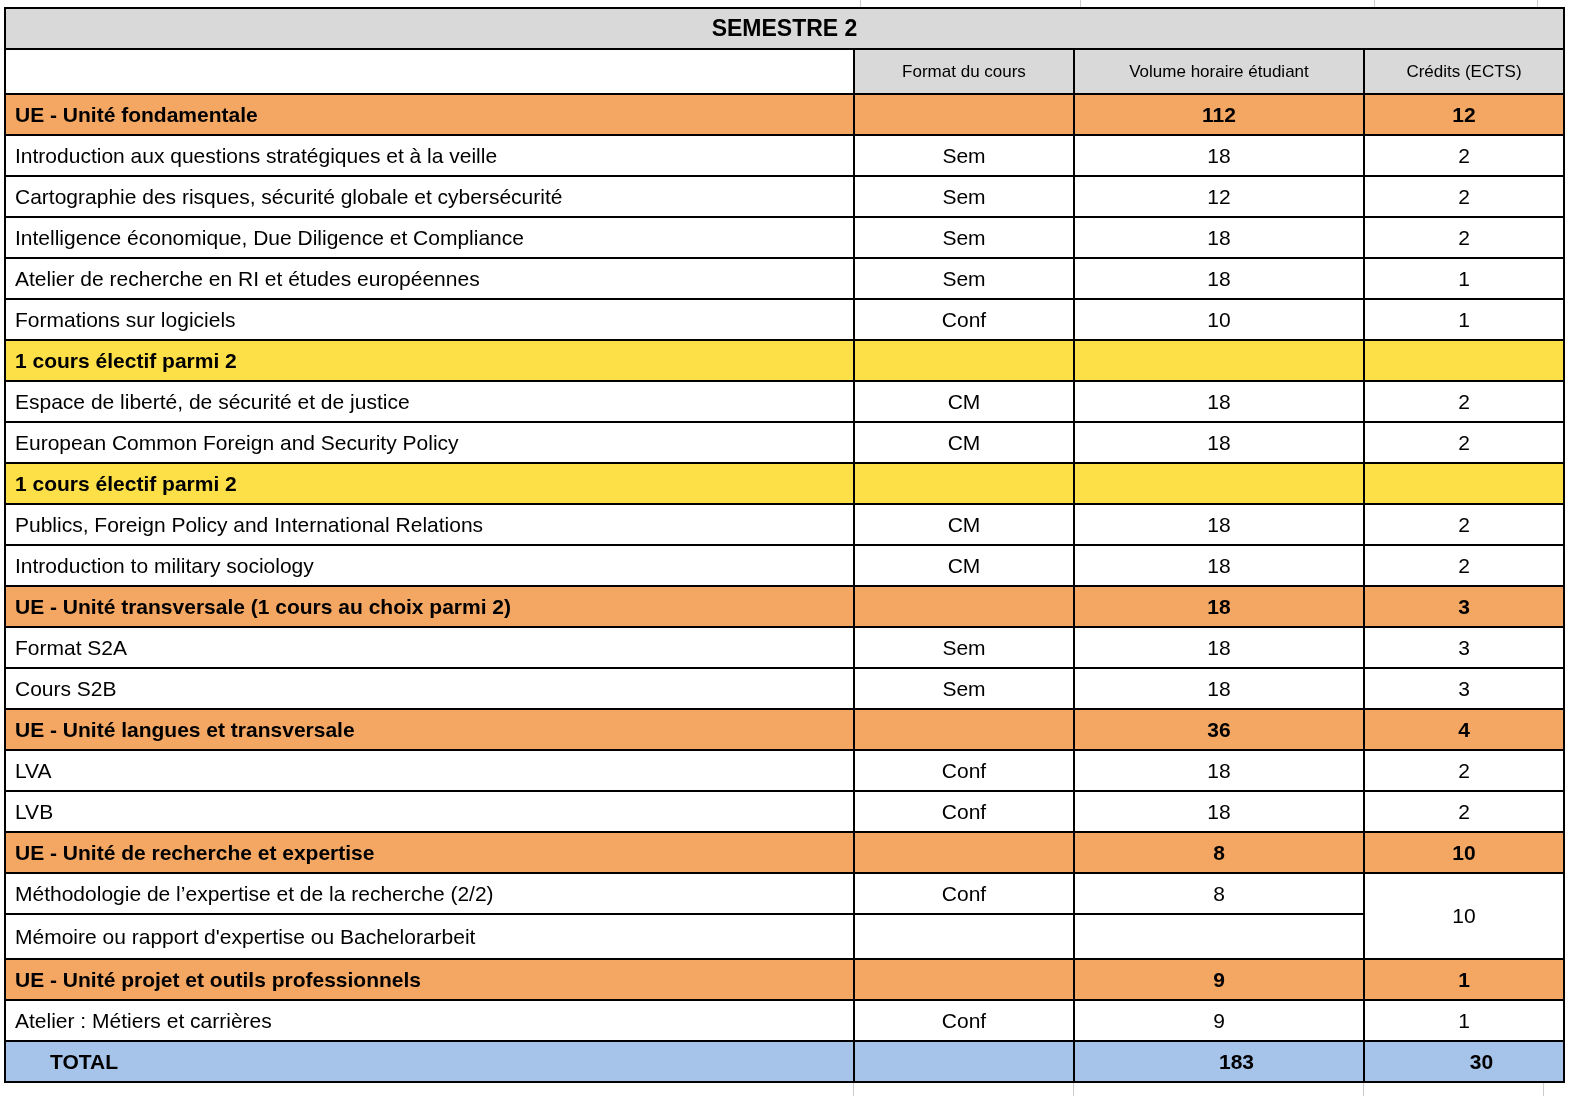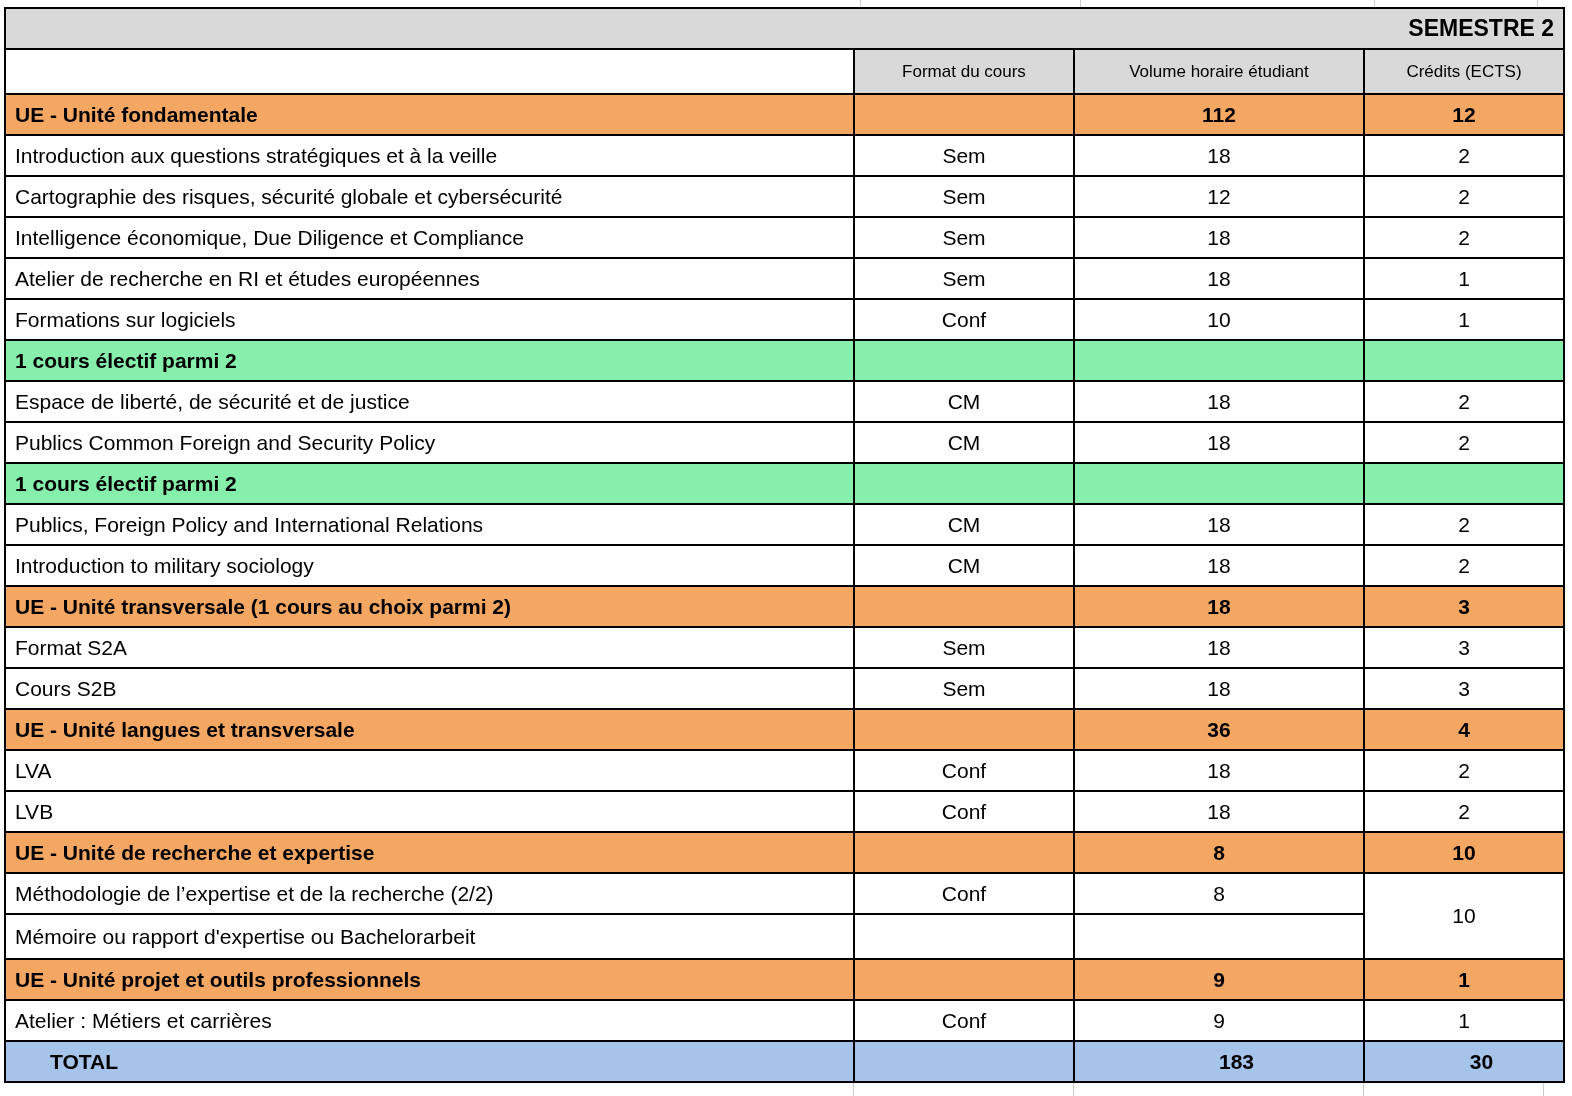--- a/index.html
+++ b/index.html
@@ -30,41 +30,41 @@
   table.semester-table td, table.semester-table th {
     border: 2px solid #000000;
     padding: 0 9px;
     vertical-align: middle;
     height: 39px;
     overflow: hidden;
     white-space: nowrap;
   }
   tr.row-title td {
     background: #D9D9D9;
-    text-align: right;
+    text-align: center;
     font-weight: bold;
     font-size: 23px;
     height: 39px;
   }
   tr.row-header td, tr.row-header th {
     height: 43px;
     font-weight: normal;
     font-size: 17px;
     text-align: center;
   }
   tr.row-header th { background: #D9D9D9; }
   tr.row-header td.blank-cell { background: #ffffff; }
   td.name-cell { text-align: left; }
   td.center { text-align: center; }
   tr.section-row td {
     background: #F4A763;
     font-weight: bold;
   }
   tr.elective-row td {
-    background: #86efac;
+    background: #fde047;
     font-weight: bold;
   }
   tr.total-row td {
     background: #A6C3EA;
     font-weight: bold;
     padding-left: 44px;
   }
   tr.tall-row td { height: 43px; }
   .tick {
     position: absolute;
@@ -149,21 +149,21 @@
         <td class="center"></td>
         <td class="center"></td>
       </tr>
       <tr class="course-row">
         <td class="name-cell">Espace de liberté, de sécurité et de justice</td>
         <td class="center">CM</td>
         <td class="center">18</td>
         <td class="center">2</td>
       </tr>
       <tr class="course-row">
-        <td class="name-cell">Publics Common Foreign and Security Policy</td>
+        <td class="name-cell">European Common Foreign and Security Policy</td>
         <td class="center">CM</td>
         <td class="center">18</td>
         <td class="center">2</td>
       </tr>
       <tr class="elective-row">
         <td class="name-cell">1 cours électif parmi 2</td>
         <td class="center"></td>
         <td class="center"></td>
         <td class="center"></td>
       </tr>

